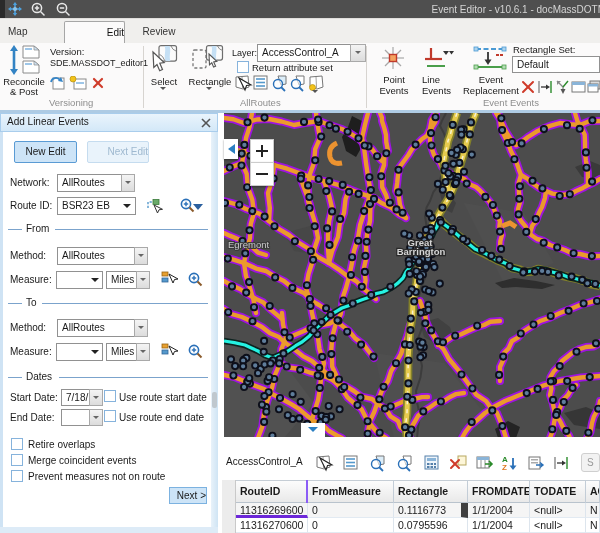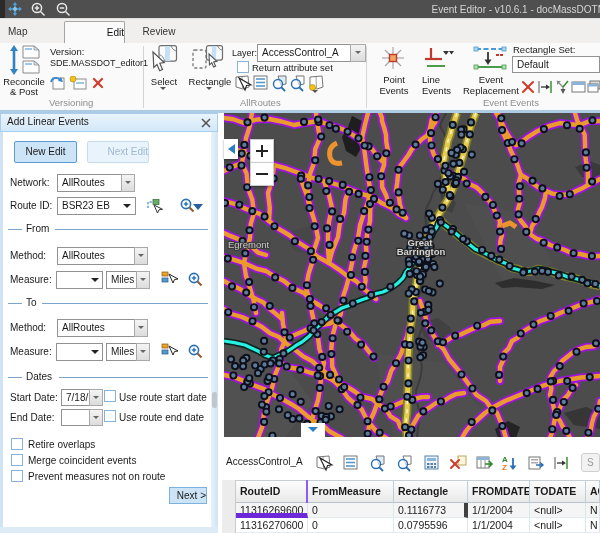--- a/index.html
+++ b/index.html
@@ -885,23 +885,23 @@
 
 <div class="abs" style="left:222px;top:480px;width:378px;height:23px;background:linear-gradient(#fcfcfc,#e9e9e9);border-top:1px solid #c5cdd5;border-bottom:1px solid #b9c3cd"></div>
 <div class="abs" style="left:222px;top:480px;width:14px;height:53px;background:#ececec;border-right:1px solid #c9c9c9"></div>
 <div class="abs" style="left:236px;top:480px;width:72px;height:23px;border-right:2px solid #8b5cf6;font-weight:bold;line-height:23px;padding-left:4px;overflow:hidden;white-space:nowrap;font-size:10.5px">RouteID</div>
 <div class="abs" style="left:308px;top:480px;width:86px;height:23px;border-right:1px solid #c3cdd7;font-weight:bold;line-height:23px;padding-left:4px;overflow:hidden;white-space:nowrap;font-size:10.5px">FromMeasure</div>
 <div class="abs" style="left:394px;top:480px;width:74px;height:23px;border-right:1px solid #c3cdd7;font-weight:bold;line-height:23px;padding-left:4px;overflow:hidden;white-space:nowrap;font-size:10.5px">Rectangle</div>
 <div class="abs" style="left:468px;top:480px;width:62px;height:23px;border-right:1px solid #c3cdd7;font-weight:bold;line-height:23px;padding-left:4px;overflow:hidden;white-space:nowrap;font-size:10.5px">FROMDATE</div>
 <div class="abs" style="left:530px;top:480px;width:56px;height:23px;border-right:1px solid #c3cdd7;font-weight:bold;line-height:23px;padding-left:4px;overflow:hidden;white-space:nowrap;font-size:10.5px">TODATE</div>
 <div class="abs" style="left:586px;top:480px;width:14px;height:23px;border-right:1px solid #c3cdd7;font-weight:bold;line-height:23px;padding-left:4px;overflow:hidden;white-space:nowrap;font-size:10.5px">AC</div>
 <div class="abs" style="left:222px;top:503px;width:14px;height:15px;background:#ececec;border-right:1px solid #c9c9c9"></div>
-<div class="abs" style="left:236px;top:503px;width:72px;height:15px;background:#f5f5f5;border-right:1px solid #dde5ed;border-bottom:5px solid #6d28d9;line-height:15px;padding-left:4px;overflow:hidden;font-size:10.5px">11316269600</div>
+<div class="abs" style="left:236px;top:503px;width:72px;height:15px;background:#f5f5f5;border-right:1px solid #dde5ed;border-bottom:3px solid #6d28d9;line-height:15px;padding-left:4px;overflow:hidden;font-size:10.5px">11316269600</div>
 <div class="abs" style="left:308px;top:503px;width:86px;height:15px;background:#f5f5f5;border-right:1px solid #dde5ed;border-bottom:1px solid #e2eaf2;line-height:15px;padding-left:4px;overflow:hidden;font-size:10.5px">0</div>
-<div class="abs" style="left:394px;top:503px;width:74px;height:15px;background:#f5f5f5;border-right:4px solid #404040;border-bottom:1px solid #e2eaf2;line-height:15px;padding-left:4px;overflow:hidden;font-size:10.5px">0.1116773</div>
+<div class="abs" style="left:394px;top:503px;width:74px;height:15px;background:#f5f5f5;border-right:7px solid #404040;border-bottom:1px solid #e2eaf2;line-height:15px;padding-left:4px;overflow:hidden;font-size:10.5px">0.1116773</div>
 <div class="abs" style="left:468px;top:503px;width:62px;height:15px;background:#f5f5f5;border-right:1px solid #dde5ed;border-bottom:1px solid #e2eaf2;line-height:15px;padding-left:4px;overflow:hidden;font-size:10.5px">1/1/2004</div>
 <div class="abs" style="left:530px;top:503px;width:56px;height:15px;background:#f5f5f5;border-right:1px solid #dde5ed;border-bottom:1px solid #e2eaf2;line-height:15px;padding-left:4px;overflow:hidden;font-size:10.5px">&lt;null&gt;</div>
 <div class="abs" style="left:586px;top:503px;width:14px;height:15px;background:#f5f5f5;border-right:1px solid #dde5ed;border-bottom:1px solid #e2eaf2;line-height:15px;padding-left:4px;overflow:hidden;font-size:10.5px">N</div>
 <div class="abs" style="left:222px;top:518px;width:14px;height:15px;background:#ececec;border-right:1px solid #c9c9c9"></div>
 <div class="abs" style="left:236px;top:518px;width:72px;height:15px;background:#fff;border-right:1px solid #dde5ed;border-bottom:1px solid #e2eaf2;line-height:15px;padding-left:4px;overflow:hidden;font-size:10.5px">11316270600</div>
 <div class="abs" style="left:308px;top:518px;width:86px;height:15px;background:#fff;border-right:1px solid #dde5ed;border-bottom:1px solid #e2eaf2;line-height:15px;padding-left:4px;overflow:hidden;font-size:10.5px">0</div>
 <div class="abs" style="left:394px;top:518px;width:74px;height:15px;background:#fff;border-right:1px solid #dde5ed;border-bottom:1px solid #e2eaf2;line-height:15px;padding-left:4px;overflow:hidden;font-size:10.5px">0.0795596</div>
 <div class="abs" style="left:468px;top:518px;width:62px;height:15px;background:#fff;border-right:1px solid #dde5ed;border-bottom:1px solid #e2eaf2;line-height:15px;padding-left:4px;overflow:hidden;font-size:10.5px">1/1/2004</div>
 <div class="abs" style="left:530px;top:518px;width:56px;height:15px;background:#fff;border-right:1px solid #dde5ed;border-bottom:1px solid #e2eaf2;line-height:15px;padding-left:4px;overflow:hidden;font-size:10.5px">&lt;null&gt;</div>
 <div class="abs" style="left:586px;top:518px;width:14px;height:15px;background:#fff;border-right:1px solid #dde5ed;border-bottom:1px solid #e2eaf2;line-height:15px;padding-left:4px;overflow:hidden;font-size:10.5px">N</div>

